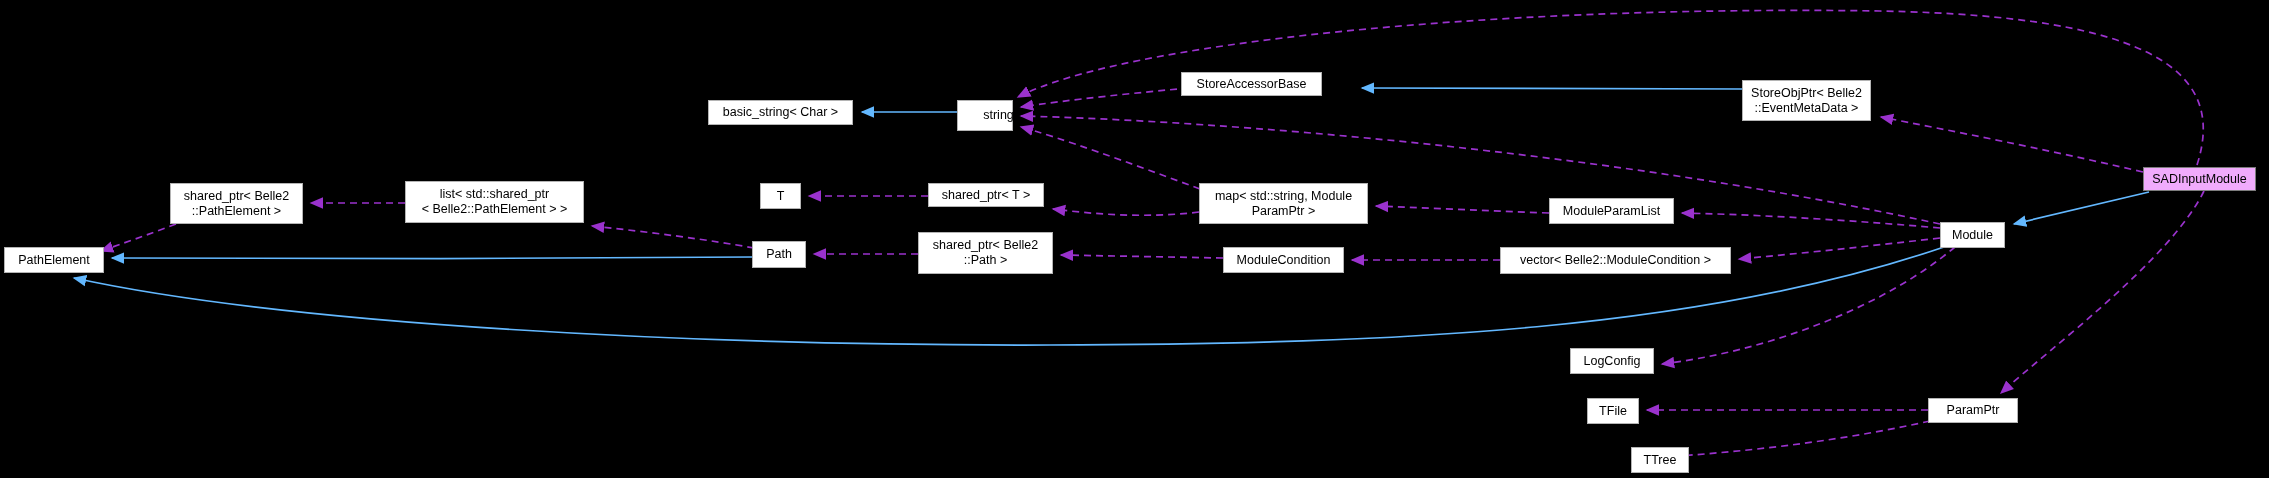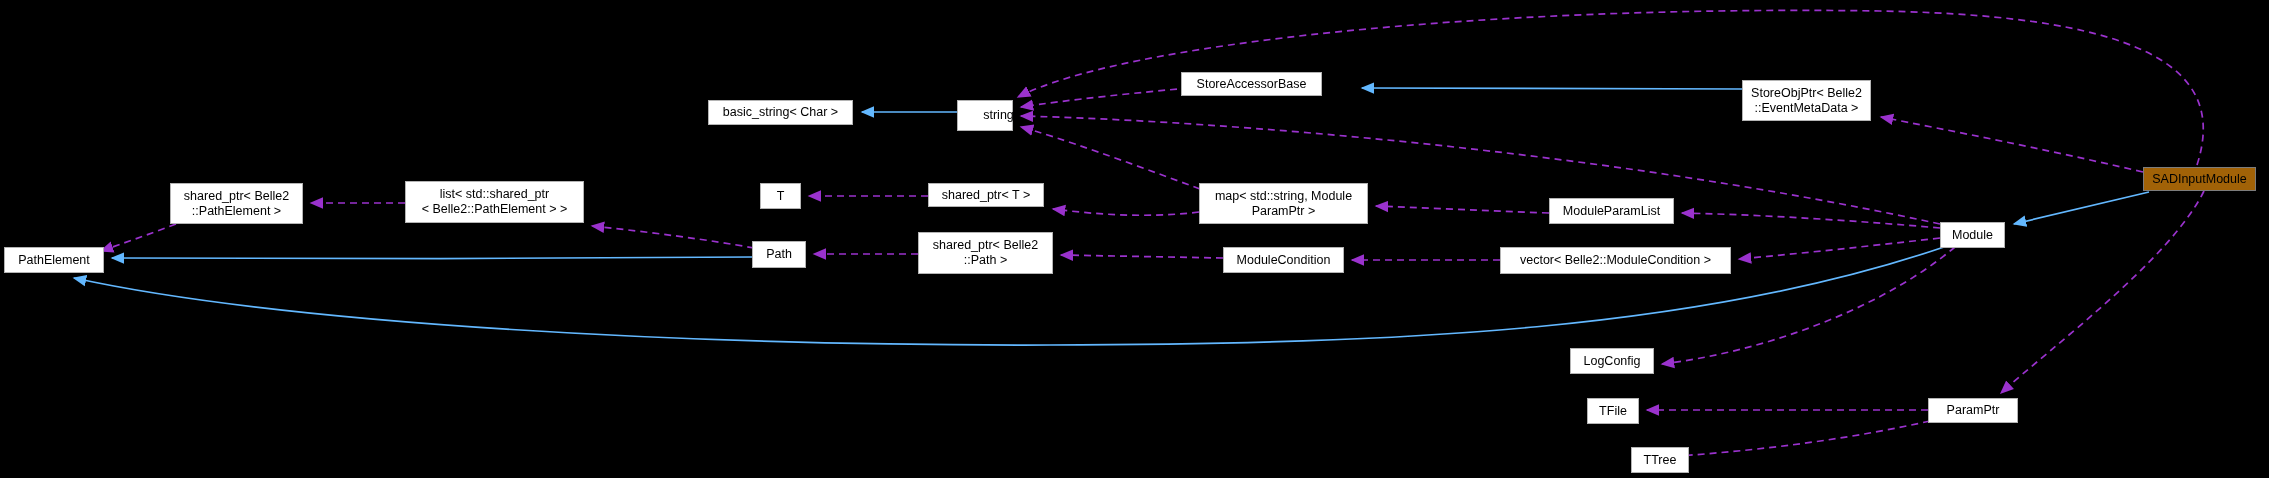--- a/index.html
+++ b/index.html
@@ -8,21 +8,21 @@
     font-family:"Liberation Sans",sans-serif;overflow:hidden;
   }
   .edges{position:absolute;left:0;top:0;width:2269px;height:478px;}
   .edge-usage{fill:none;stroke:#9a32cd;stroke-width:1.7;stroke-dasharray:7 5;}
   .edge-inherit{fill:none;stroke:#63b8ff;stroke-width:1.7;}
   .node{
     position:absolute;box-sizing:border-box;background:#fff;border:1.5px solid #b4b4b4;
     color:#000;font-size:12.5px;line-height:15px;text-align:center;white-space:pre-line;
     display:flex;align-items:center;justify-content:center;padding:0 3px;
   }
-  .node.current{background:#a16207;border-color:#7c7c7c;}
+  .node.current{background:#f0abfc;border-color:#7c7c7c;}
 </style>
 </head>
 <body>
 
 <div class="canvas">
 
   <svg class="edges" viewBox="0 0 2269 478" xmlns="http://www.w3.org/2000/svg">
     <defs>
       <marker id="ap" viewBox="0 0 10 10" refX="8.5" refY="5" markerWidth="8.5" markerHeight="8.5" orient="auto-start-reverse">
         <path d="M0,1 L9.5,5 L0,9 z" fill="#9a32cd"></path>

